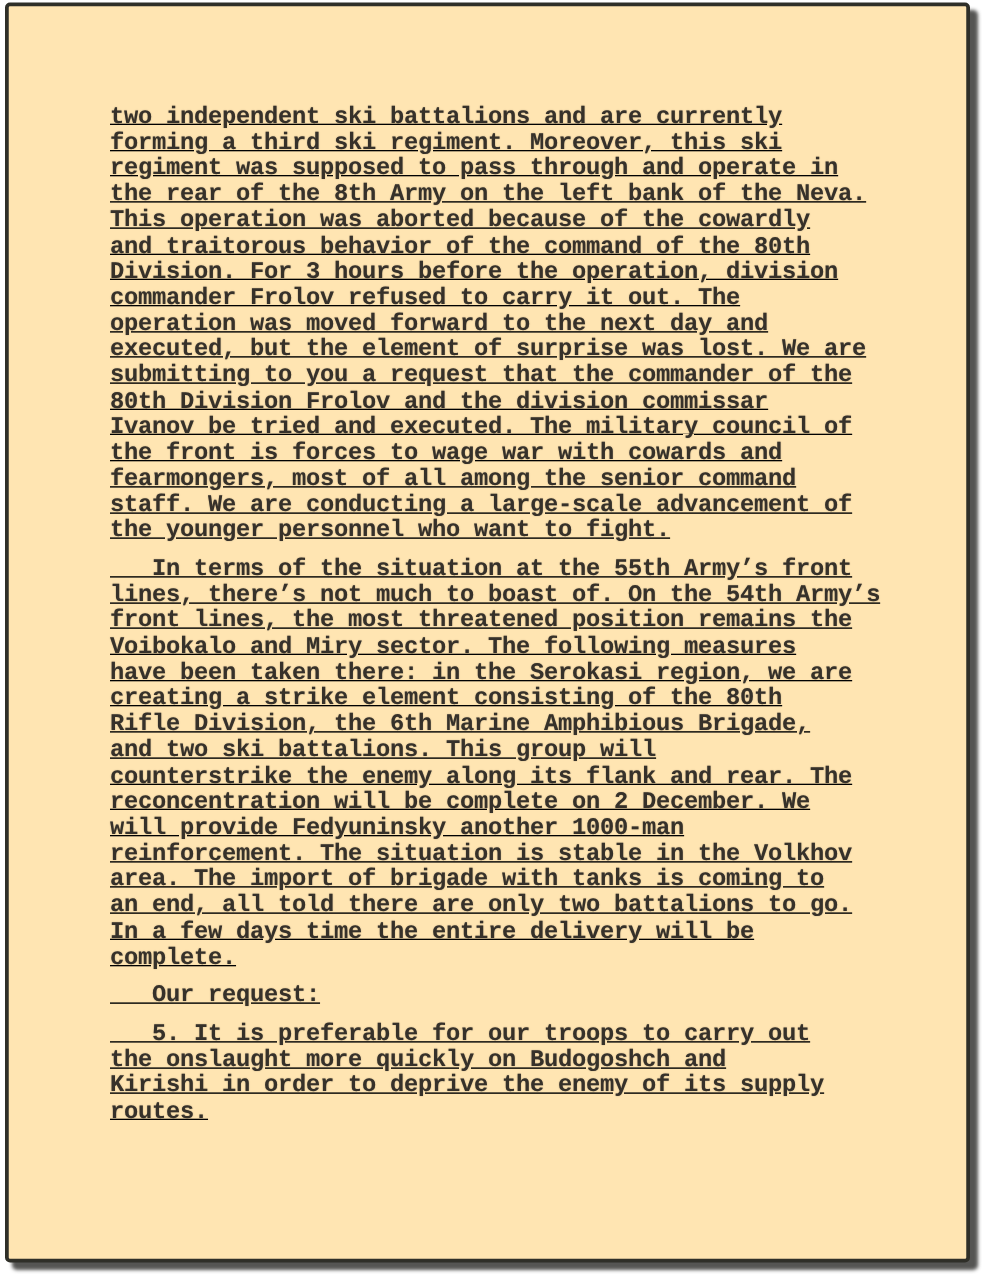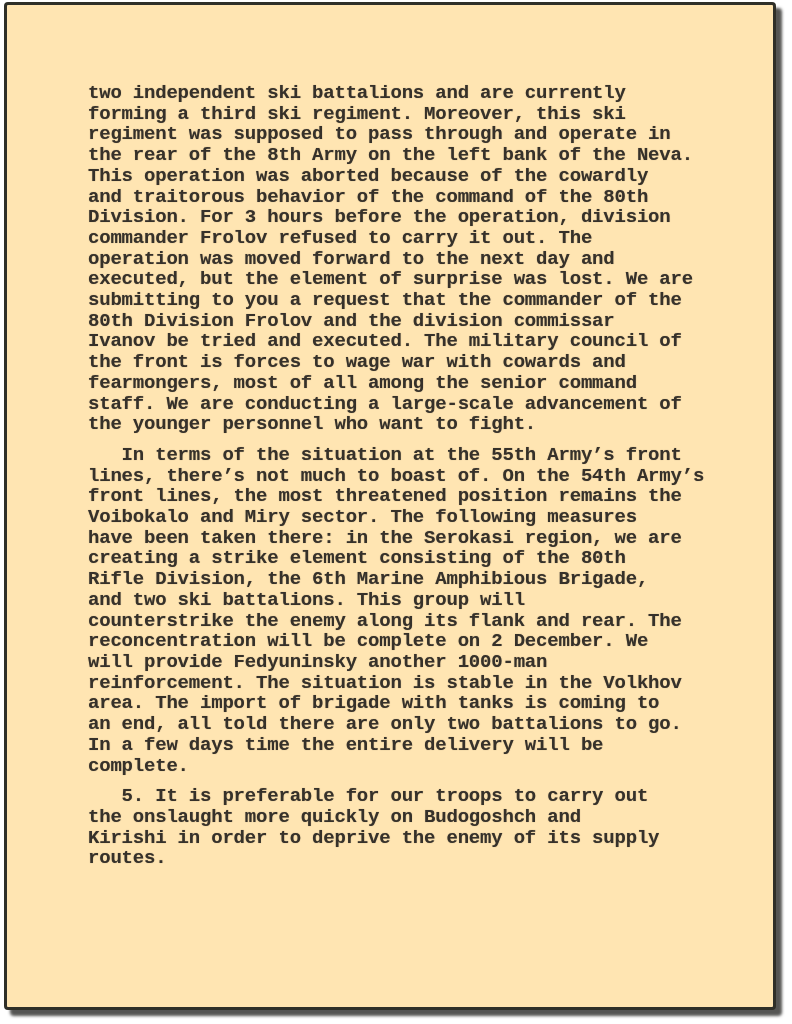--- a/index.html
+++ b/index.html
@@ -18,20 +18,21 @@
     position: absolute;
     left: 4px;
     top: 2px;
     width: 772px;
     height: 1008px;
     box-sizing: border-box;
     background: var(--paper, #ffe5b2);
     border: 3px solid var(--border, #2f2f28);
     border-radius: 4px;
     box-shadow: 6px 6px 3px rgba(42, 42, 40, 0.8);
+    text-decoration: underline;
   }
   .text-block {
     padding: 78px 48px 0 81px;
     color: var(--ink, #36312a);
     font-size: 19px;
     line-height: 20.7px;
     font-weight: 700;
     letter-spacing: -0.2px;
     text-shadow: 0 0 1px rgba(54, 49, 42, 0.45);
   }
@@ -72,18 +73,19 @@
 Rifle Division, the 6th Marine Amphibious Brigade,
 and two ski battalions. This group will
 counterstrike the enemy along its flank and rear. The
 reconcentration will be complete on 2 December. We
 will provide Fedyuninsky another 1000-man
 reinforcement. The situation is stable in the Volkhov
 area. The import of brigade with tanks is coming to
 an end, all told there are only two battalions to go.
 In a few days time the entire delivery will be
 complete.</div>
+      <div class="para">   Our request:</div>
       <div class="para">   5. It is preferable for our troops to carry out
 the onslaught more quickly on Budogoshch and
 Kirishi in order to deprive the enemy of its supply
 routes.</div>
     </div>
 </div>
 
 </body></html>

